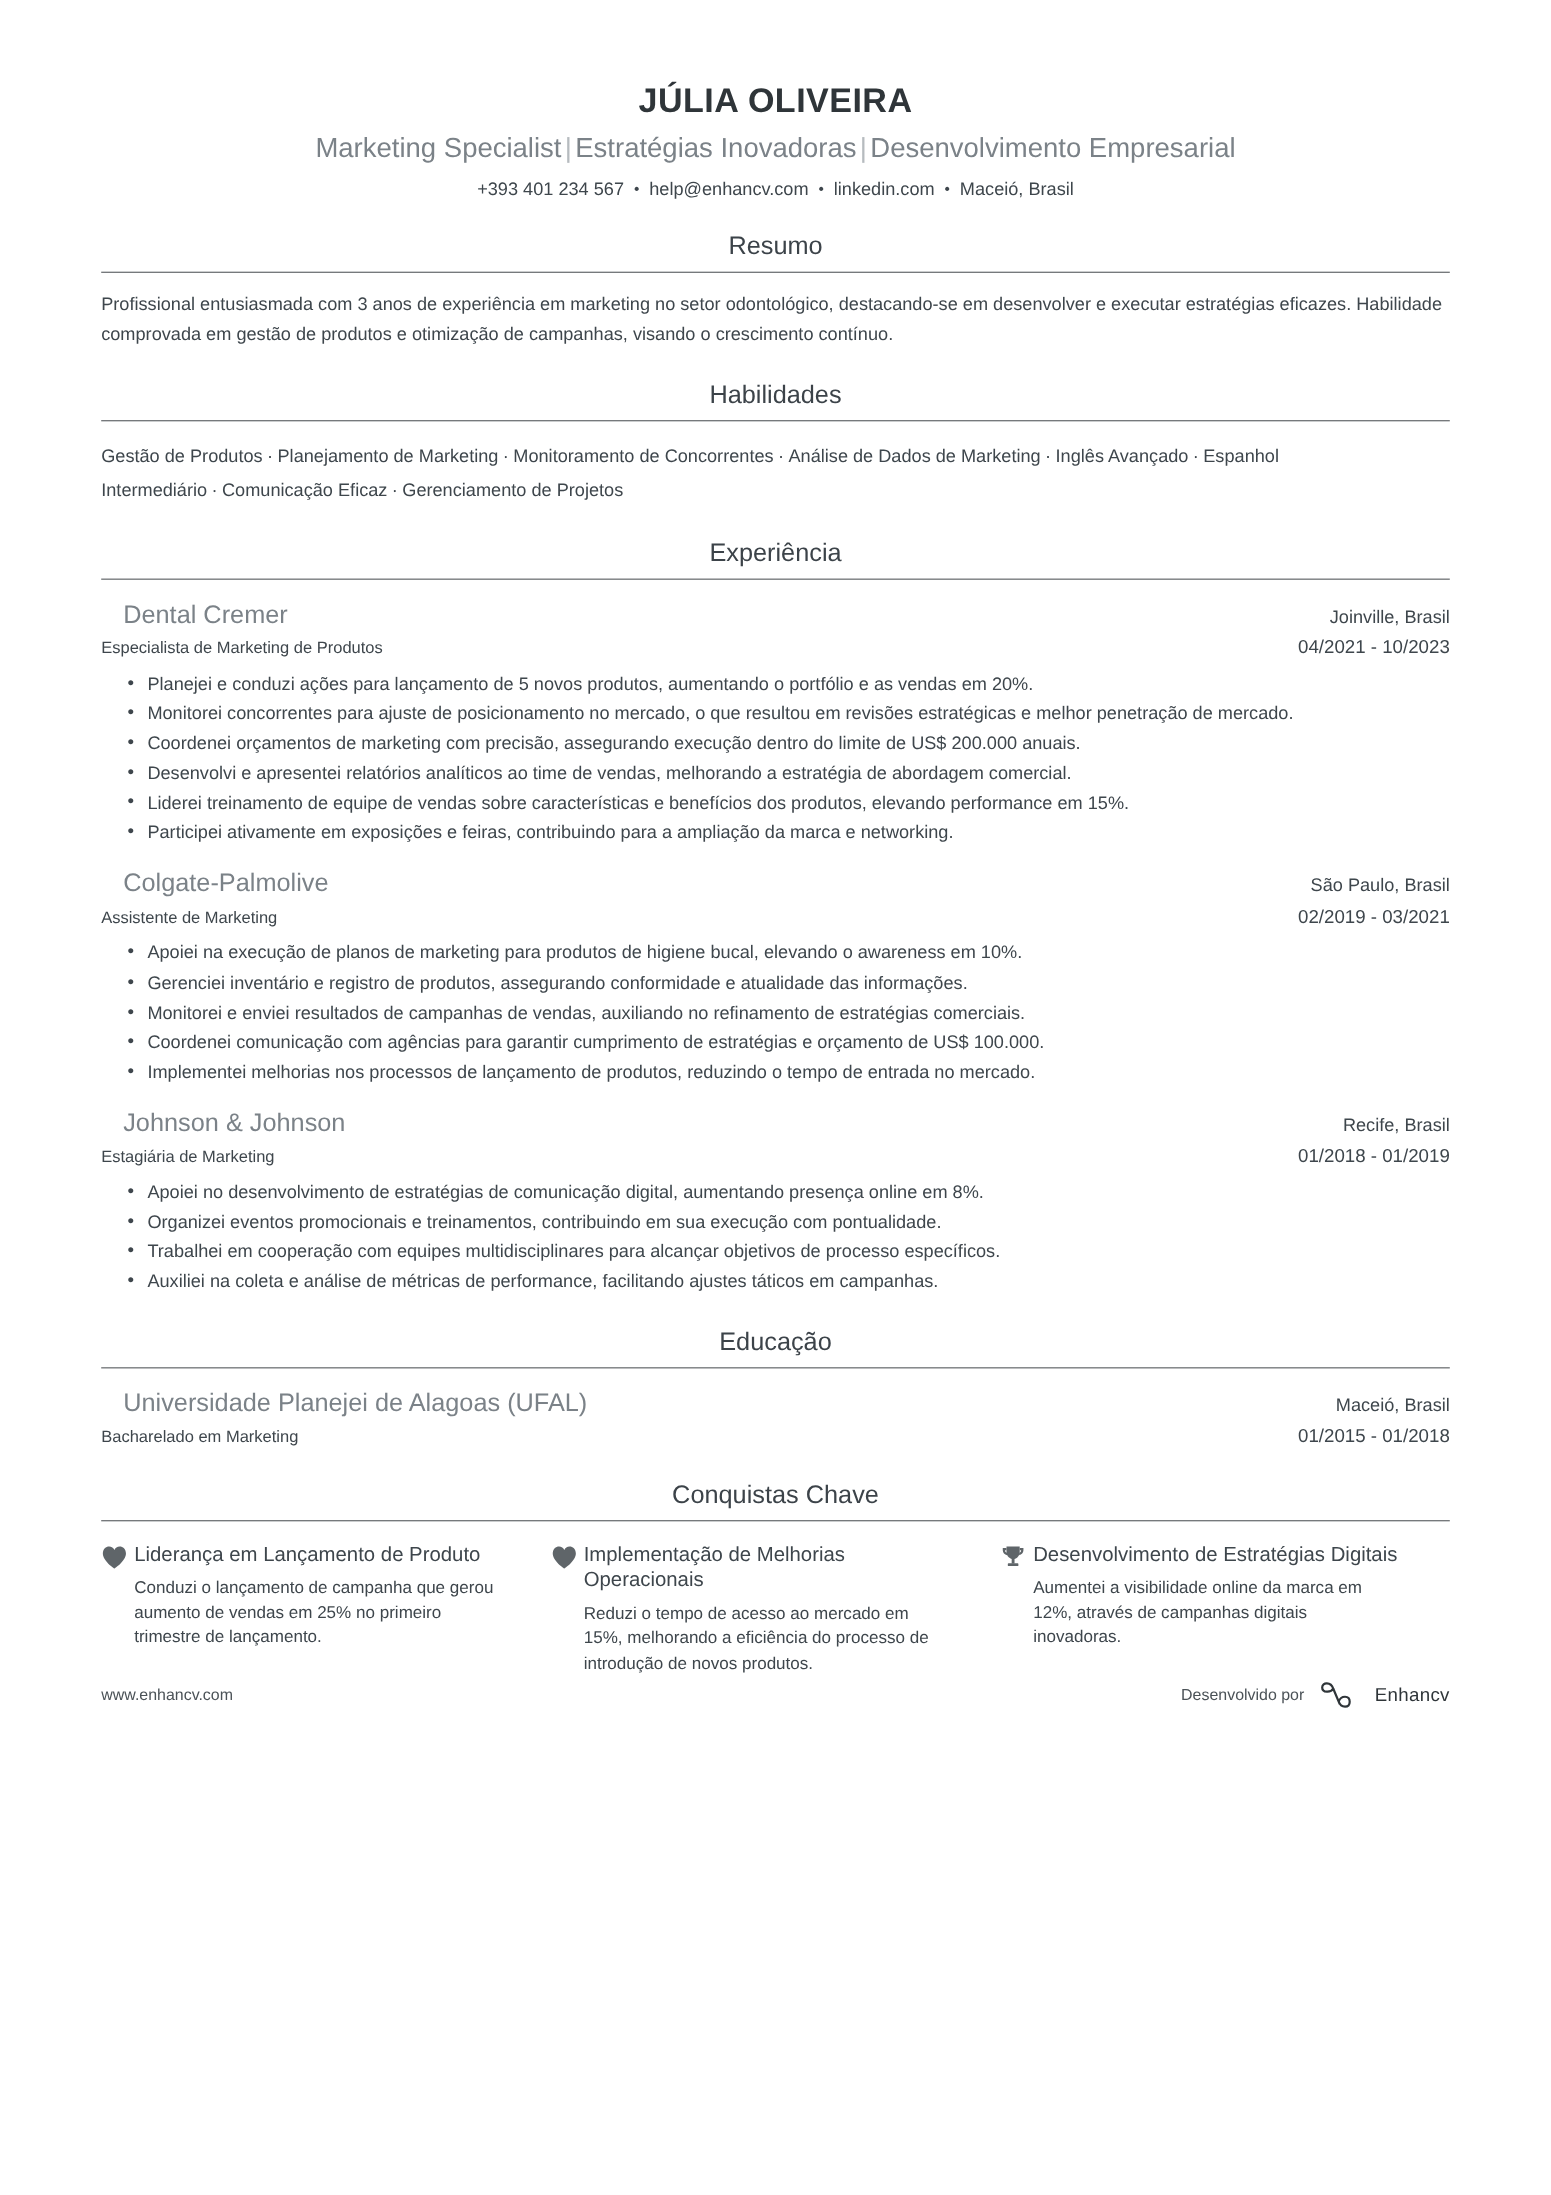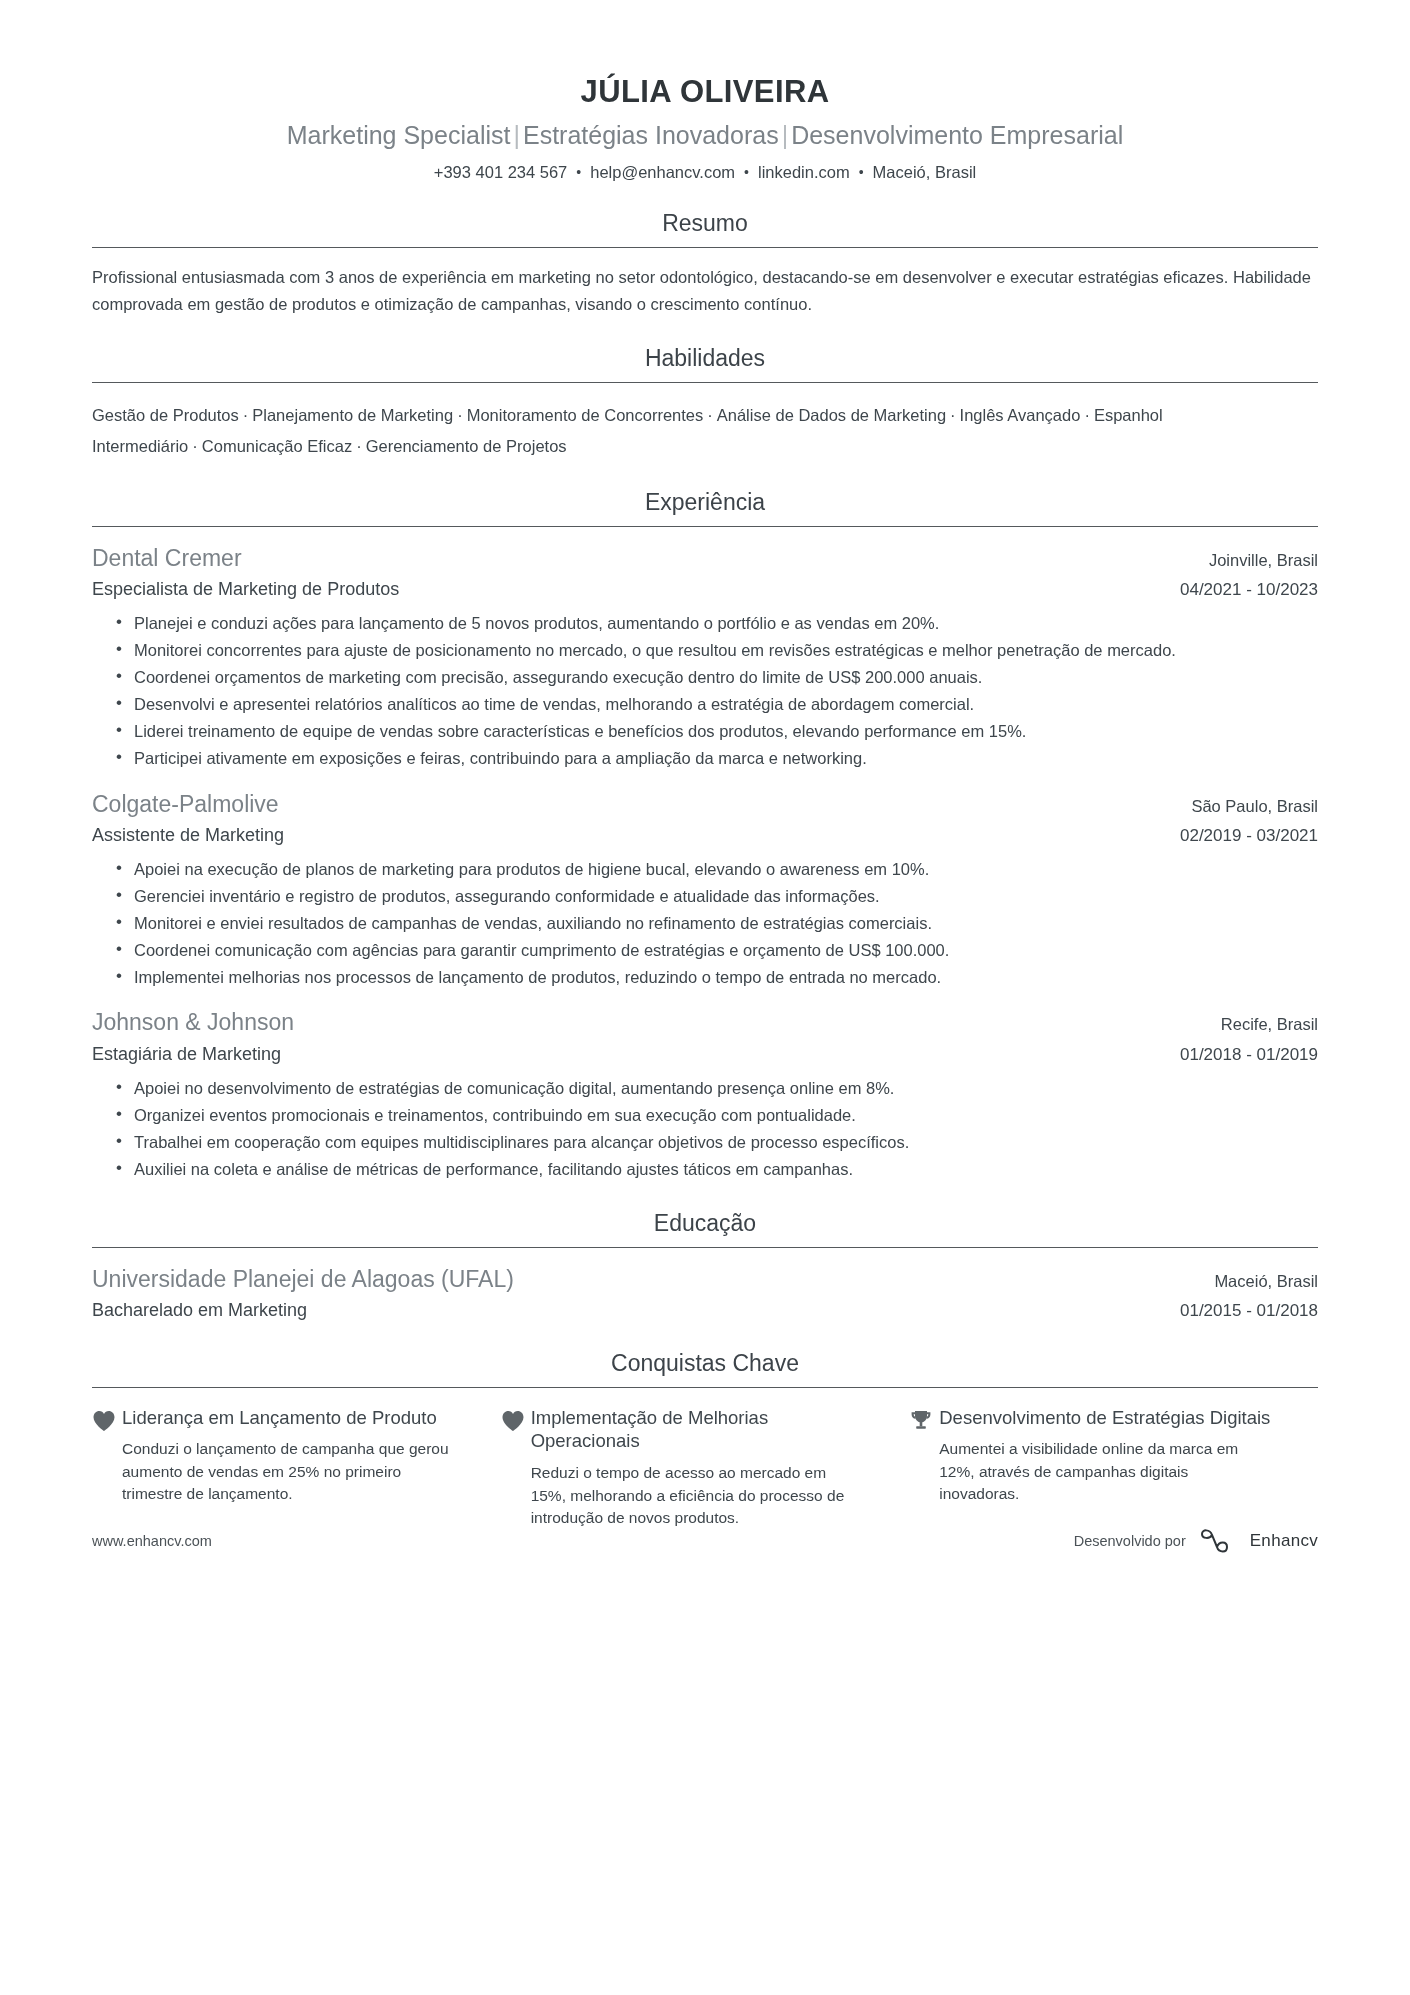--- a/index.html
+++ b/index.html
@@ -104,36 +104,37 @@
   .entry-row {
     display: flex;
     justify-content: space-between;
     align-items: baseline;
     line-height: 1.28;
   }
   .org {
     font-size: 23px;
     font-weight: 400;
     color: #7b8288;
+    margin-left: 20px;
   }
   .loc {
     font-size: 16.5px;
     color: #3e464c;
     white-space: nowrap;
     padding-left: 20px;
   }
   .role-row {
     display: flex;
     justify-content: space-between;
     align-items: baseline;
     margin-top: 5px;
     line-height: 1.28;
   }
   .role {
-    font-size: 18px;
+    font-size: 15px;
     color: #3e464c;
     text-align: right;
   }
   .dates {
     font-size: 17px;
     color: #3e464c;
     white-space: nowrap;
     padding-left: 20px;
   }
 

